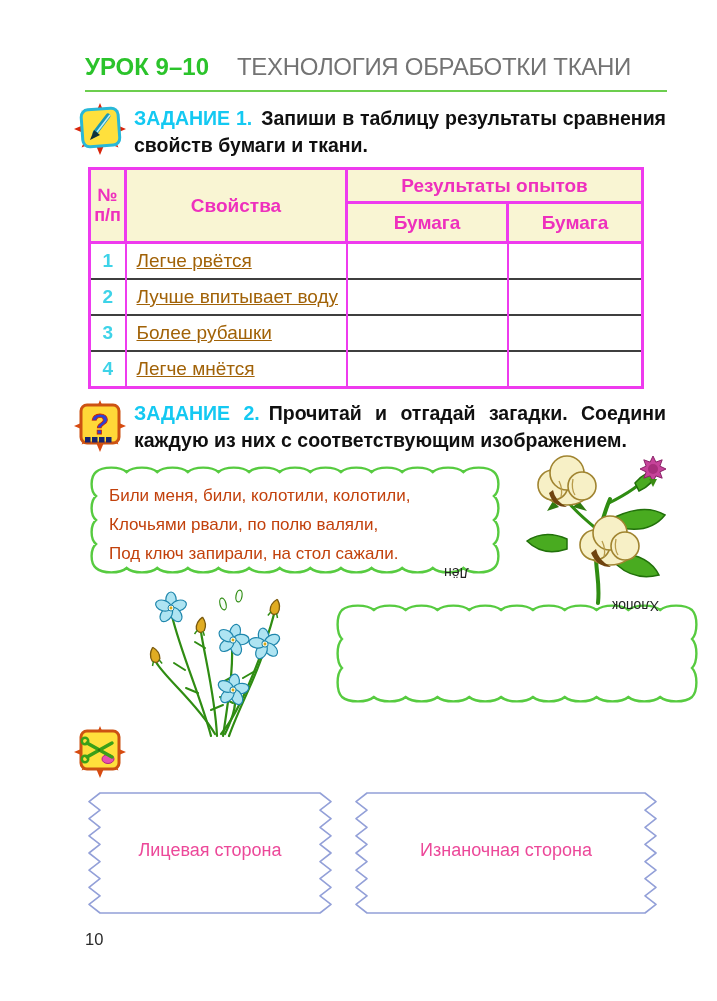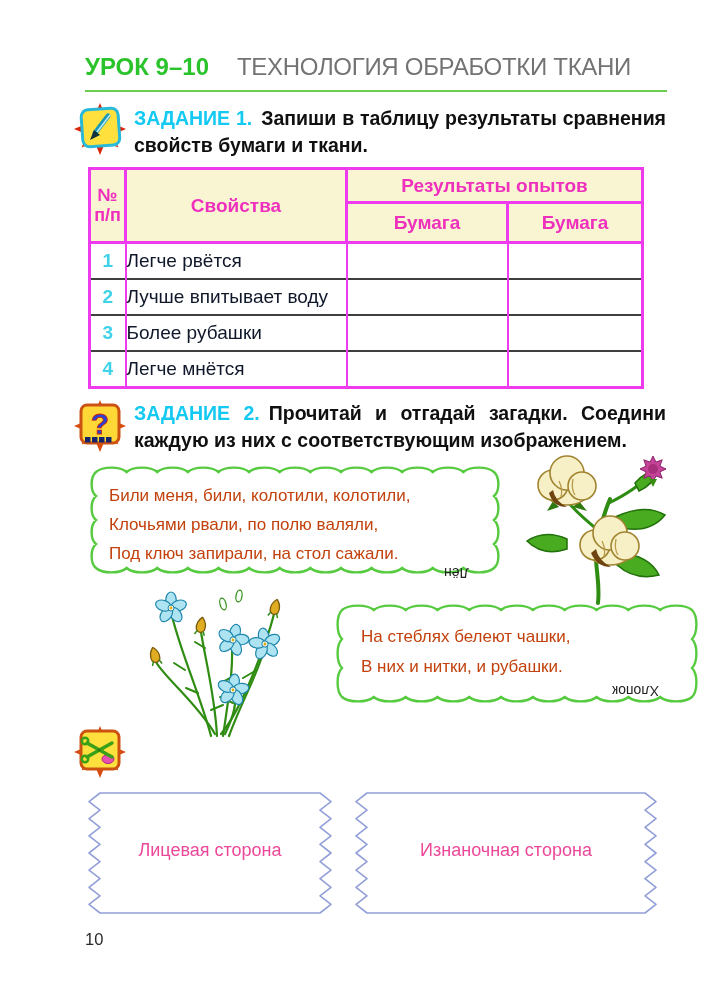--- a/index.html
+++ b/index.html
@@ -26,21 +26,21 @@
   #props{position:absolute;left:88px;top:167px;width:553px;border-collapse:collapse;table-layout:fixed;}
   #props th{background:#f9f5d3;color:#ee30bd;border:3px solid #ee3bee;font-weight:bold;
             font-size:19px;text-align:center;padding:0;}
   #props th.numh{font-size:18px;line-height:1.1;white-space:pre-line;}
   #props thead tr.r1 th{height:31px;}
   #props thead tr.r2 th{height:37px;}
   #props td{border-left:2px solid #ee3bee;border-right:2px solid #ee3bee;border-top:2px solid #3f3f3f;
             height:34px;font-size:19px;padding:0;}
   #props{border:3px solid #ee3bee;}
   #props td.num{color:#3ed3e8;text-align:center;font-weight:bold;}
-  #props td.prop{color:#0f172a;}
+  #props td.prop{padding-left:10px;color:#a16207;text-decoration:underline;}
 
   
   .riddle{position:absolute;}
   #riddle1{left:83px;top:459px;width:424px;height:122px;}
   #riddle2{left:329px;top:597px;width:376px;height:113px;}
   .riddle svg.cloud{position:absolute;inset:0;}
   .riddle .lines{position:relative;font-size:17px;line-height:29px;color:#c2410c;}
   #riddle1 .lines{padding:22px 0 0 26px;}
   #riddle2 .lines{padding:25px 0 0 32px;line-height:30px;}
   .riddle .answer{position:relative;text-align:right;font-size:14px;color:#222;}
@@ -241,24 +241,20 @@
       <use href="#fx" transform="translate(140,62) rotate(15)"></use>
       <use href="#fx" transform="translate(172,66) rotate(-10)"></use>
       <use href="#fx" transform="translate(140,112) rotate(8)"></use>
     </svg>
   </div>
 
   <div class="riddle" id="riddle2">
     <svg class="cloud" width="376" height="113" viewBox="0 0 376 113">
       <path fill="#ffffff" stroke="#57cb40" stroke-width="2.4" d="M 13 13 a 17.81818181818182 8 0 0 1 31.818181818181817 0 a 17.81818181818182 8 0 0 1 31.818181818181817 0 a 17.81818181818182 8 0 0 1 31.818181818181817 0 a 17.81818181818182 8 0 0 1 31.818181818181817 0 a 17.81818181818182 8 0 0 1 31.818181818181817 0 a 17.81818181818182 8 0 0 1 31.818181818181817 0 a 17.81818181818182 8 0 0 1 31.818181818181817 0 a 17.81818181818182 8 0 0 1 31.818181818181817 0 a 17.81818181818182 8 0 0 1 31.818181818181817 0 a 17.81818181818182 8 0 0 1 31.818181818181817 0 a 17.81818181818182 8 0 0 1 31.818181818181817 0 a 8 16.240000000000002 0 0 1 0 29 a 8 16.240000000000002 0 0 1 0 29 a 8 16.240000000000002 0 0 1 0 29 a 17.81818181818182 8 0 0 1 -31.818181818181817 0 a 17.81818181818182 8 0 0 1 -31.818181818181817 0 a 17.81818181818182 8 0 0 1 -31.818181818181817 0 a 17.81818181818182 8 0 0 1 -31.818181818181817 0 a 17.81818181818182 8 0 0 1 -31.818181818181817 0 a 17.81818181818182 8 0 0 1 -31.818181818181817 0 a 17.81818181818182 8 0 0 1 -31.818181818181817 0 a 17.81818181818182 8 0 0 1 -31.818181818181817 0 a 17.81818181818182 8 0 0 1 -31.818181818181817 0 a 17.81818181818182 8 0 0 1 -31.818181818181817 0 a 17.81818181818182 8 0 0 1 -31.818181818181817 0 a 8 16.240000000000002 0 0 1 0 -29 a 8 16.240000000000002 0 0 1 0 -29 a 8 16.240000000000002 0 0 1 0 -29 Z"></path>
     </svg>
-    <div class="lines">
-      <span style="display:block">На стеблях белеют чашки,</span>
-      <span style="display:block">В них и нитки, и рубашки.</span>
-    </div>
     <div class="answer"><span>Хлопок</span></div>
   </div>
 
   <div class="task" id="task3">
     <span class="ticon">
       <svg width="56" height="52" viewBox="0 0 56 52">
         <polygon points="54,26 40.9,31.4 46.4,44.4 33.4,38.9 28,52 22.6,38.9 9.6,44.4 15.1,31.4 2,26 15.1,20.6 9.6,7.6 22.6,13.1 28,0 33.4,13.1 46.4,7.6 40.9,20.6" fill="#d84a10"></polygon>
         <rect x="9" y="5" width="38" height="38" rx="6" fill="#ffe03c" stroke="#cc5212" stroke-width="3"></rect>
         <ellipse cx="36" cy="33" rx="6" ry="4.5" fill="#e84fb0" stroke="#b02880" stroke-width="1"></ellipse>
         <path d="M15 31 L40 17" stroke="#3aa018" stroke-width="3.5" stroke-linecap="round" fill="none"></path>

